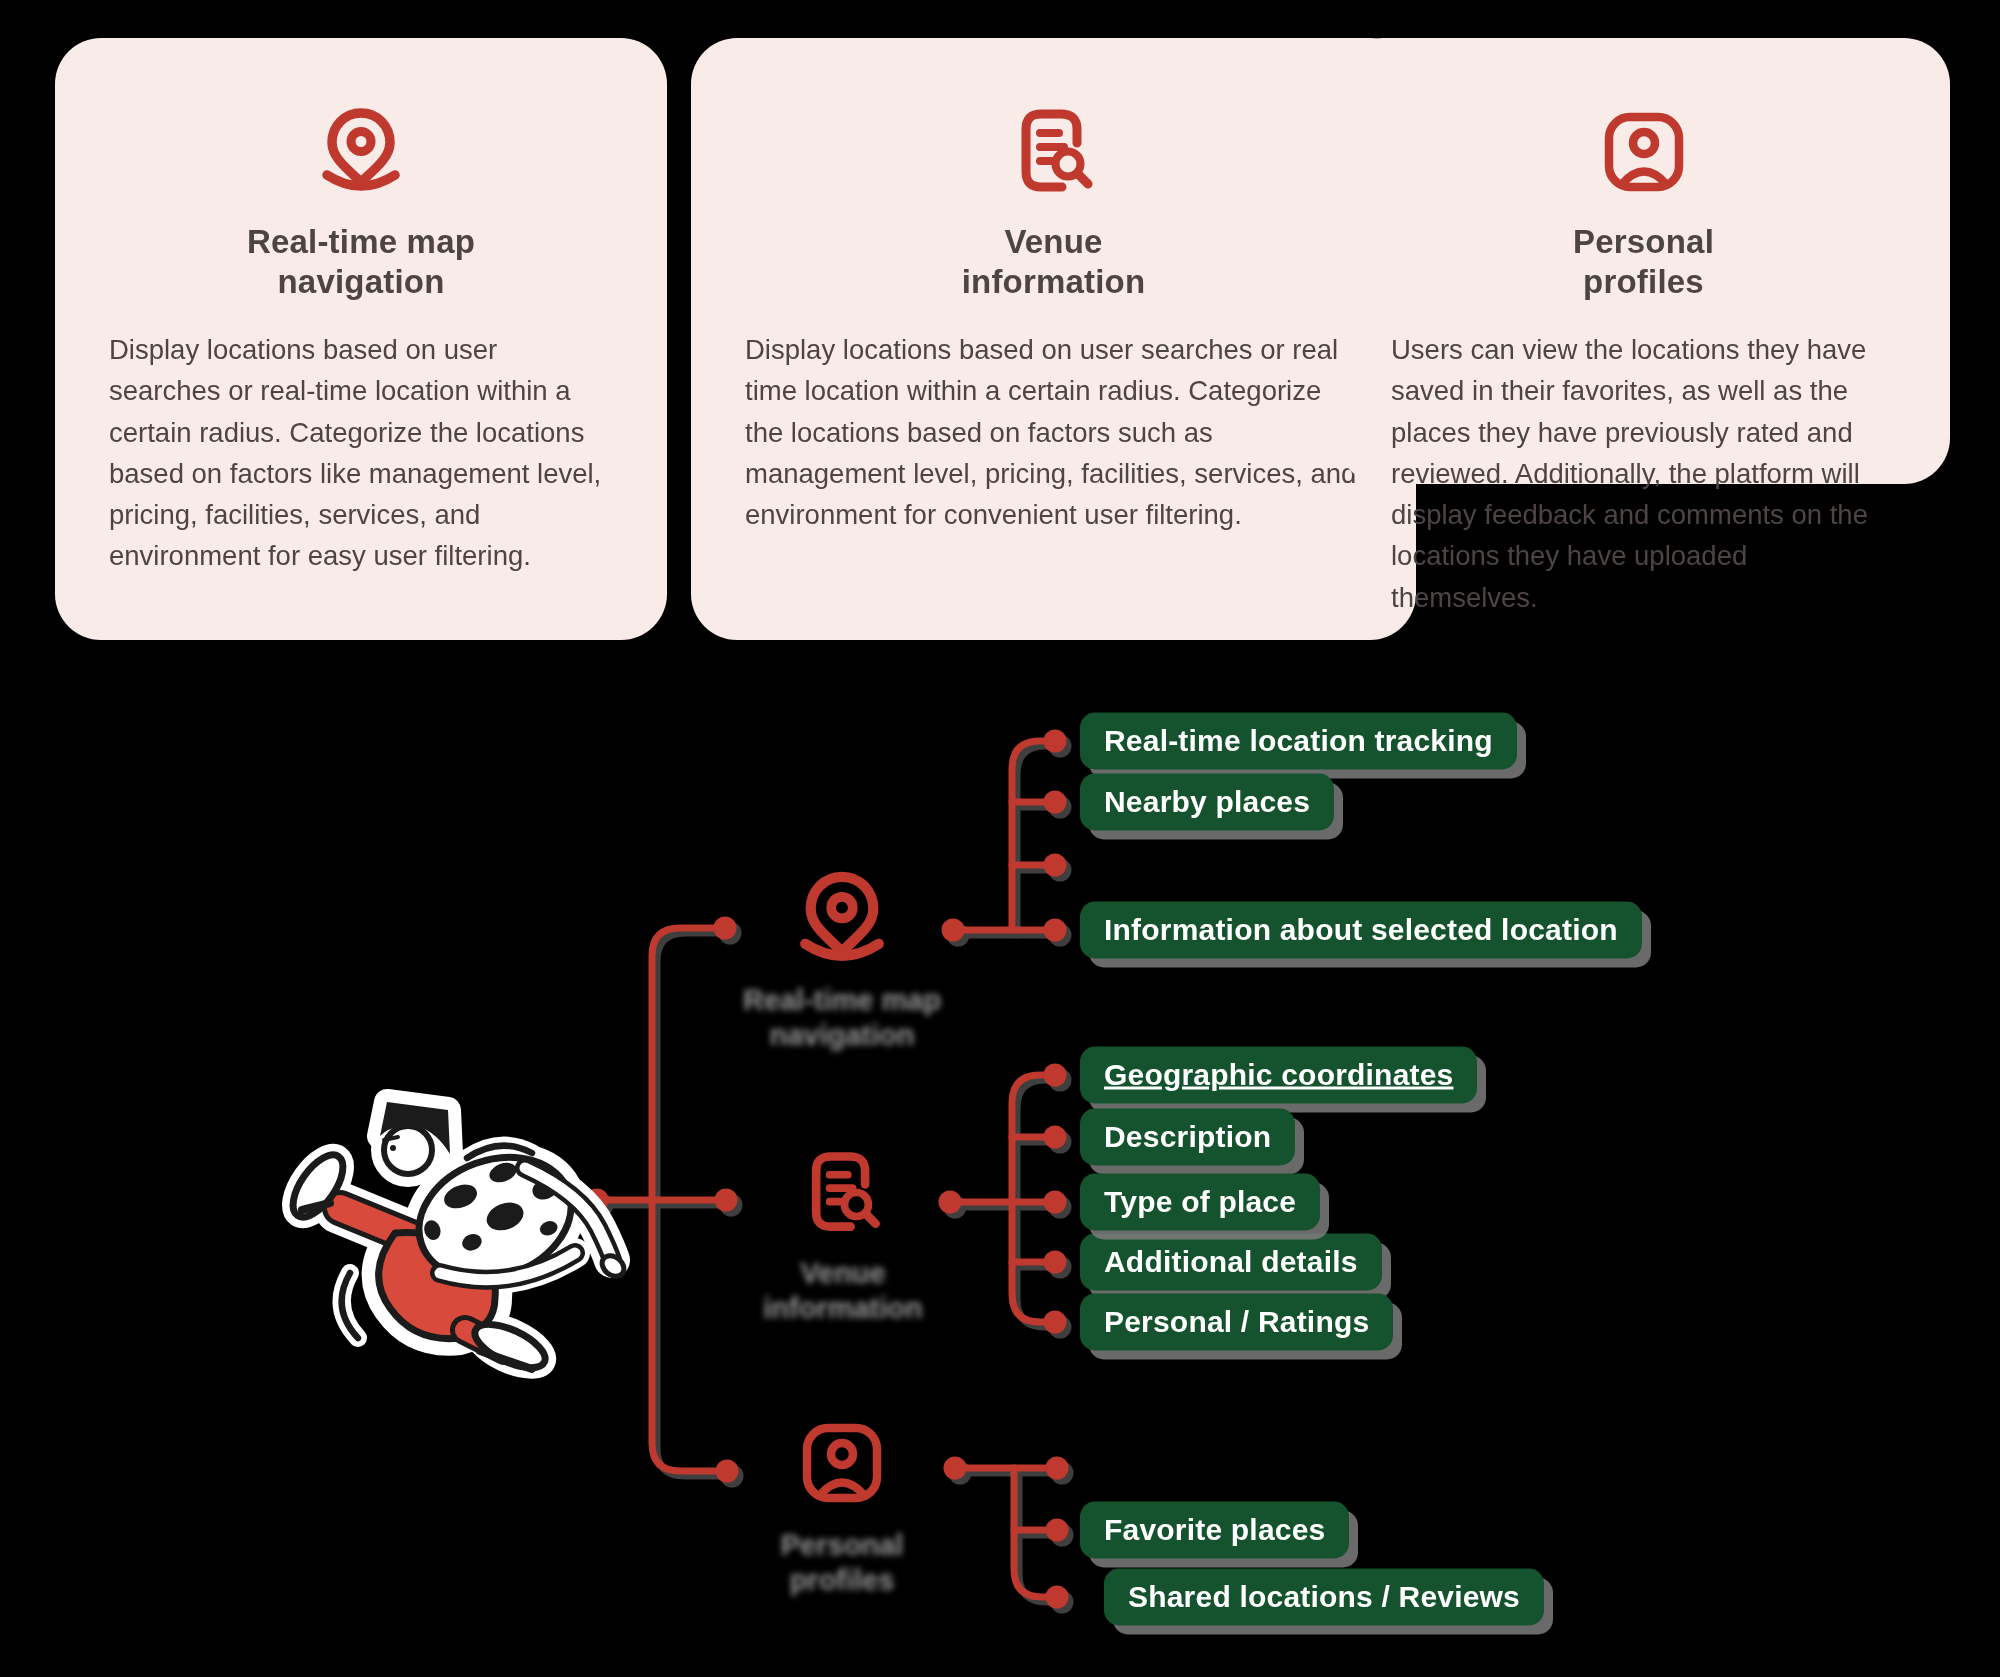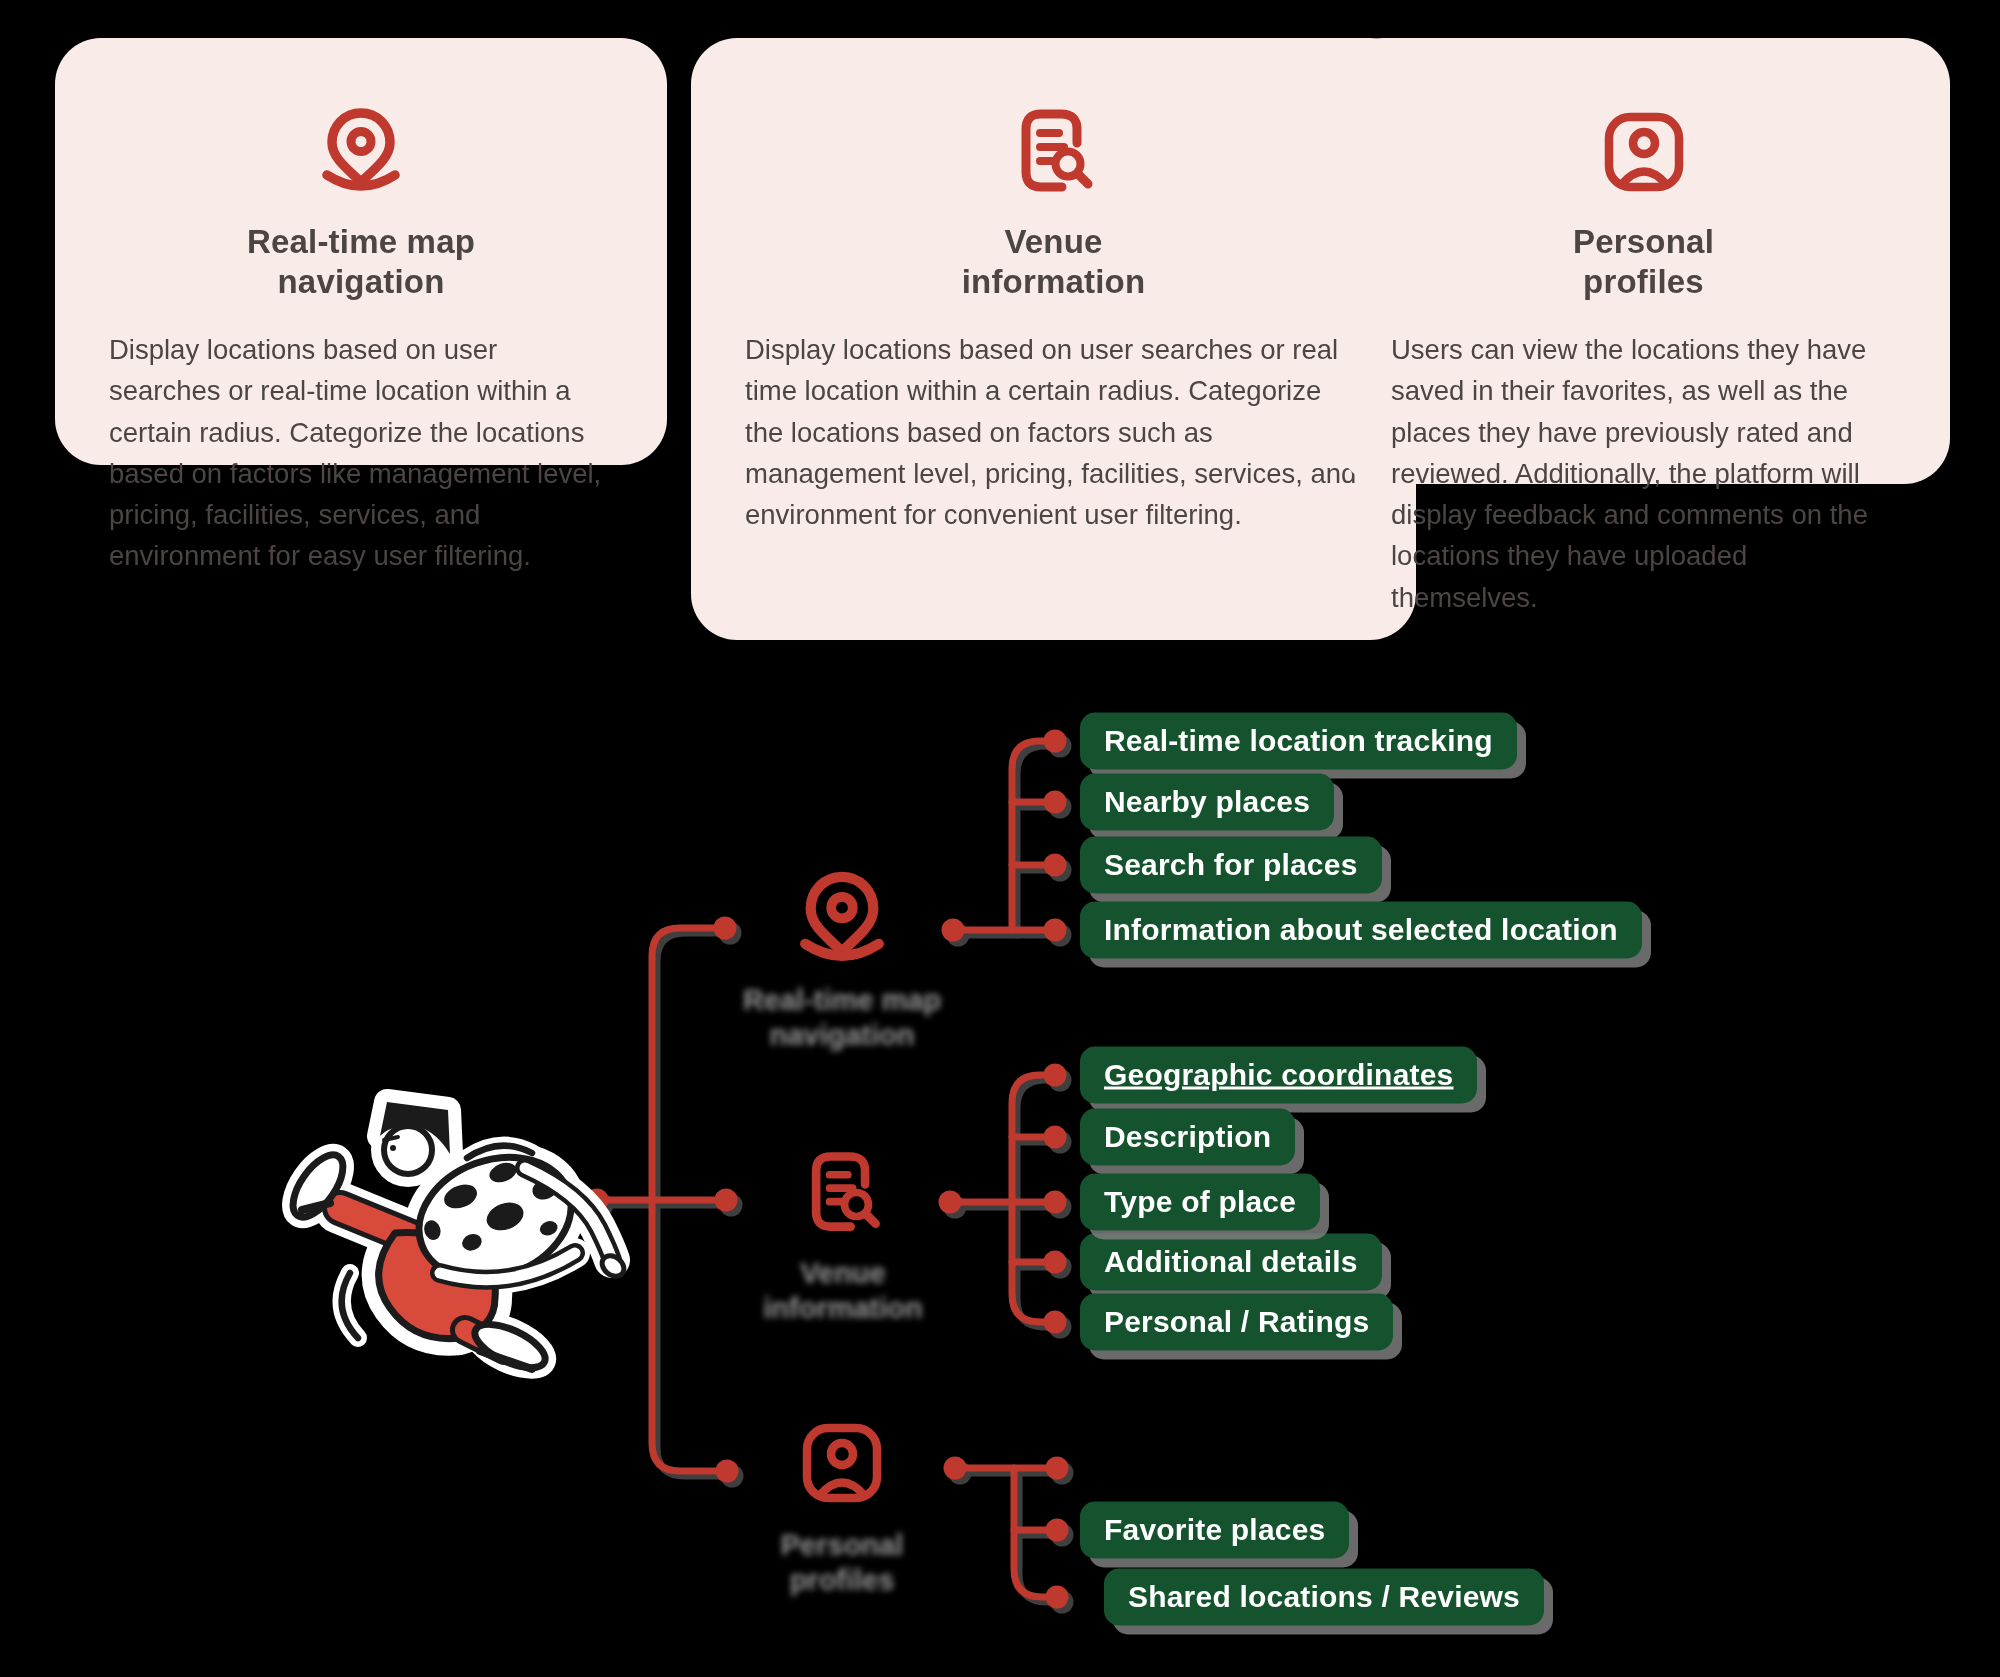--- a/index.html
+++ b/index.html
@@ -120,21 +120,21 @@
       <ellipse cx="38" cy="128" rx="36" ry="17" transform="rotate(-55 38 128)" fill="#ffffff" stroke="#1b1b1b" stroke-width="7"></ellipse>
       <path d="M 22 152 L 50 145" stroke="#1b1b1b" stroke-width="8"></path>
       <ellipse cx="230" cy="288" rx="38" ry="16" transform="rotate(25 230 288)" fill="#ffffff" stroke="#1b1b1b" stroke-width="7"></ellipse>
       <path d="M 200 293 L 252 311" stroke="#1b1b1b" stroke-width="8"></path>
 
       <path d="M 70 215 Q 50 250 78 280" stroke="#1b1b1b" stroke-width="6.5"></path>
       <path d="M 187 100 Q 220 78 252 95" stroke="#1b1b1b" stroke-width="6.5"></path>
     </g>
   </svg>
 
-<article class="card" style="left: 55px; top: 38px; width: 612px; height: 427px;">
+<article class="card" style="left: 55px; top: 38px; width: 612px; height: 602px;">
       <div class="card-icon">
         <svg width="100" height="100" viewBox="0 0 100 100" fill="none">
     <path d="M50 11 C33.5 11 21 24 21 40.5 C21 54 32 63.5 50 80 C68 63.5 79 54 79 40.5 C79 24 66.5 11 50 11 Z" stroke="#c0392e" stroke-width="9.5" stroke-linejoin="round"></path>
     <circle cx="50" cy="39.5" r="10" stroke="#c0392e" stroke-width="9"></circle>
     <path d="M16 73 Q50 95 84 73" stroke="#c0392e" stroke-width="9.5" stroke-linecap="round"></path>
         </svg>
       </div>
       <h2 class="card-title"><span>Real-time map</span><br><span>navigation</span></h2>
       <p class="card-body">Display locations based on user searches or real-time location within a certain radius. Categorize the locations based on factors like management level, pricing, facilities, services, and environment for easy user filtering.</p>
     </article>
@@ -165,21 +165,20 @@
     </article>
     <div class="node-icon" style="left: 842px; top: 921px;"><svg width="108" height="108" viewBox="0 0 100 100" fill="none">
     <path d="M50 11 C33.5 11 21 24 21 40.5 C21 54 32 63.5 50 80 C68 63.5 79 54 79 40.5 C79 24 66.5 11 50 11 Z" stroke="#c0392e" stroke-width="9.5" stroke-linejoin="round"></path>
     <circle cx="50" cy="39.5" r="10" stroke="#c0392e" stroke-width="9"></circle>
     <path d="M16 73 Q50 95 84 73" stroke="#c0392e" stroke-width="9.5" stroke-linecap="round"></path>
       </svg></div>
     <div class="node-label" style="left: 842px; top: 983px;">Real-time map
 navigation</div>
     <span class="chip" style="left: 1080px; top: 741px;">Real-time location tracking</span>
     <span class="chip" style="left: 1080px; top: 802px;">Nearby places</span>
-    <span class="chip" style="left: 1080px; top: 865px;">Search for places</span>
     <span class="chip" style="left: 1080px; top: 930px;">Information about selected location</span>
     <div class="node-icon" style="left: 843px; top: 1195px;"><svg width="96" height="96" viewBox="0 0 100 100" fill="none">
     <path d="M58 85 L37 85 Q22 85 22 70 L22 27 Q22 12 37 12 L57 12 Q73 12 73 27 L73 41" stroke="#c0392e" stroke-width="9" stroke-linecap="round"></path>
     <path d="M36 31 H55" stroke="#c0392e" stroke-width="8" stroke-linecap="round"></path>
     <path d="M36 45 H60" stroke="#c0392e" stroke-width="8" stroke-linecap="round"></path>
     <path d="M36 59 H49" stroke="#c0392e" stroke-width="8" stroke-linecap="round"></path>
     <circle cx="64" cy="62" r="12.5" stroke="#c0392e" stroke-width="8"></circle>
     <path d="M73.5 71.5 L84 82" stroke="#c0392e" stroke-width="9" stroke-linecap="round"></path>
       </svg></div>
     <div class="node-label" style="left: 843px; top: 1256px;">Venue

